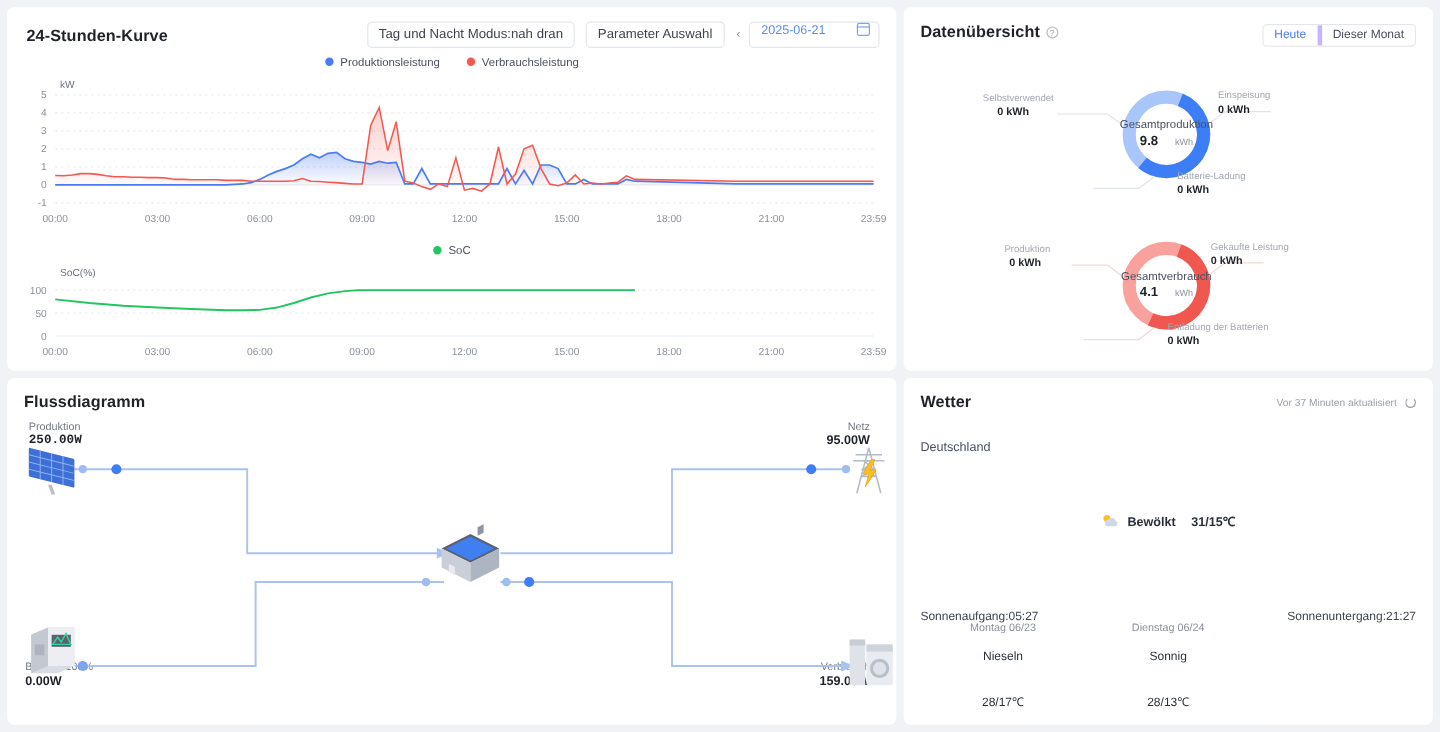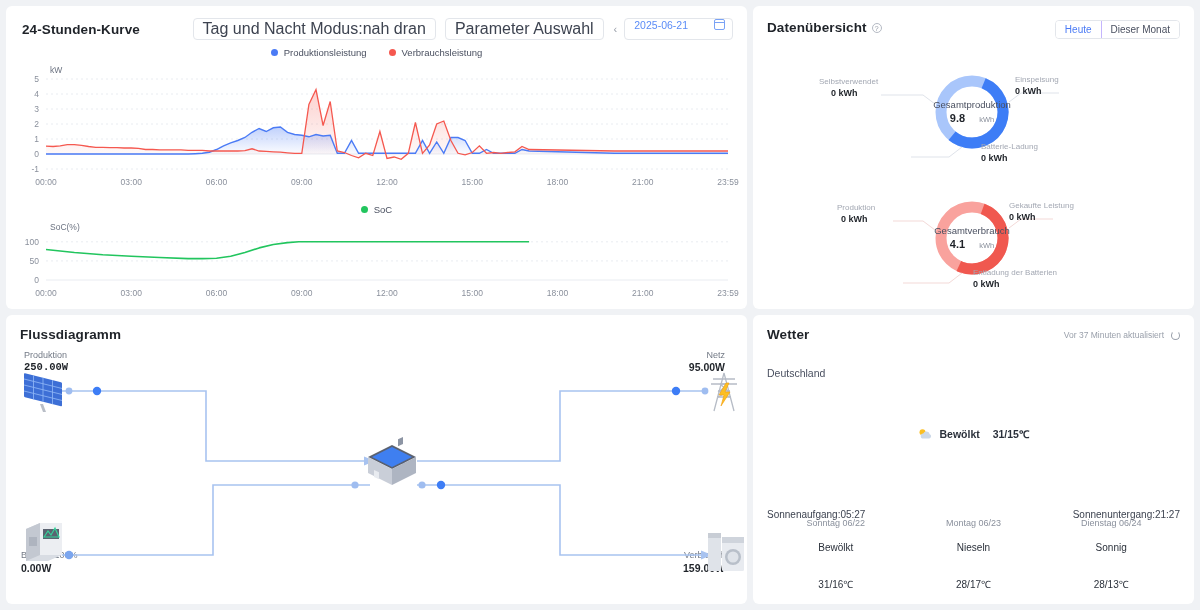--- a/index.html
+++ b/index.html
@@ -21,21 +21,21 @@
   .br { margin: 3px 6px 6px 3px; }
 
   .card-title { font-size: 13.5px; font-weight: bold; letter-spacing: .1px; }
 
   
   .hdr { position: absolute; top: 12px; left: 16px; right: 14px;
          display: flex; align-items: center; }
   .hdr .spacer { flex: 1; }
   .pill { border: 1px solid #e3e6eb; border-radius: 4px; height: 22px;
           display: flex; align-items: center; padding: 0 9px;
-          font-size: 16px; color: #3f4category; color:#3d4350; background:#fff;
+          font-size: 11px; color: #3f4category; color:#3d4350; background:#fff;
           margin-left: 9px; white-space: nowrap; }
   .chev { font-size: 11px; color: #9aa0ab; margin-left: 10px; cursor: pointer; }
   .datebox { border: 1px solid #e3e6eb; border-radius: 4px; height: 22px;
              display: flex; padding: 0 7px 0 9px;
              margin-left: 7px; min-width: 96px; justify-content: space-between; gap: 16px; }
   .datebox .dv { font-size: 10.5px; color: #5b8cf7; }
   .cal { width: 11px; height: 11px; border: 1.2px solid #7aa2f5;
          border-radius: 2px; position: relative; margin-left: 10px; }
   .cal::before { content:""; position:absolute; left:-1.2px; right:-1.2px; top:1.5px;
                  height:1.2px; background:#7aa2f5; }
@@ -51,21 +51,21 @@
   .axlabel-unit { font-size: 8.5px; fill: #6b7280; }
 
   .legend2 { position: absolute; top: 198px; left: 0; right: 0;
              display: flex; justify-content: center;
              font-size: 9.5px; color: #4a5060; }
 
   
   .seg { position: absolute; top: 14px; right: 14px; display: flex;
          border-radius: 4px; overflow: hidden; border: 1px solid #e3e6eb; }
   .seg div { font-size: 10px; padding: 3px 9px; background: #fff; color: #4a5060; cursor:pointer;}
-  .seg div.on { color: #4b7bf5; border-right: 1px solid #c4b5fd; }
+  .seg div.on { color: #4b7bf5; border-right: 4px solid #c4b5fd; }
   .info-i { display: inline-block; width: 10px; height: 10px; border: 1px solid #b5bac4;
             border-radius: 50%; font-size: 7.5px; line-height: 9px; text-align: center;
             color: #9aa0ab; margin-left: 5px; vertical-align: 1.5px; font-style: normal;}
 
   .donut-wrap { position: absolute; left: 0; right: 0; }
   .dlab { position: absolute; font-size: 8px; color: #a3a8b3; white-space: nowrap; }
   .dval { position: absolute; font-size: 9px; font-weight: bold; color: #1f2329; white-space: nowrap; }
   .dcenter { position: absolute; text-align: center; width: 120px; }
   .dcenter .t { font-size: 9.5px; color: #4a5060; }
   .dcenter .v { font-size: 11px; font-weight: bold; color: #1f2329; margin-top: 2px; }
@@ -367,25 +367,20 @@
 
     <div class="sun" style="left:14px;top:194px;">
       <span>Sonnenaufgang:05:27</span>
     </div>
     <div class="sun" style="right:14px;top:194px;">
       <span>Sonnenuntergang:21:27</span>
     </div>
 
     <div class="fc" style="top:203px;">
       <div>
-        <div class="d">Sonntag 06/22</div>
-        <div class="c">Bewölkt</div>
-        <div class="t">31/16℃</div>
-      </div>
-      <div>
         <div class="d">Montag 06/23</div>
         <div class="c">Nieseln</div>
         <div class="t">28/17℃</div>
       </div>
       <div>
         <div class="d">Dienstag 06/24</div>
         <div class="c">Sonnig</div>
         <div class="t">28/13℃</div>
       </div>
     </div>

